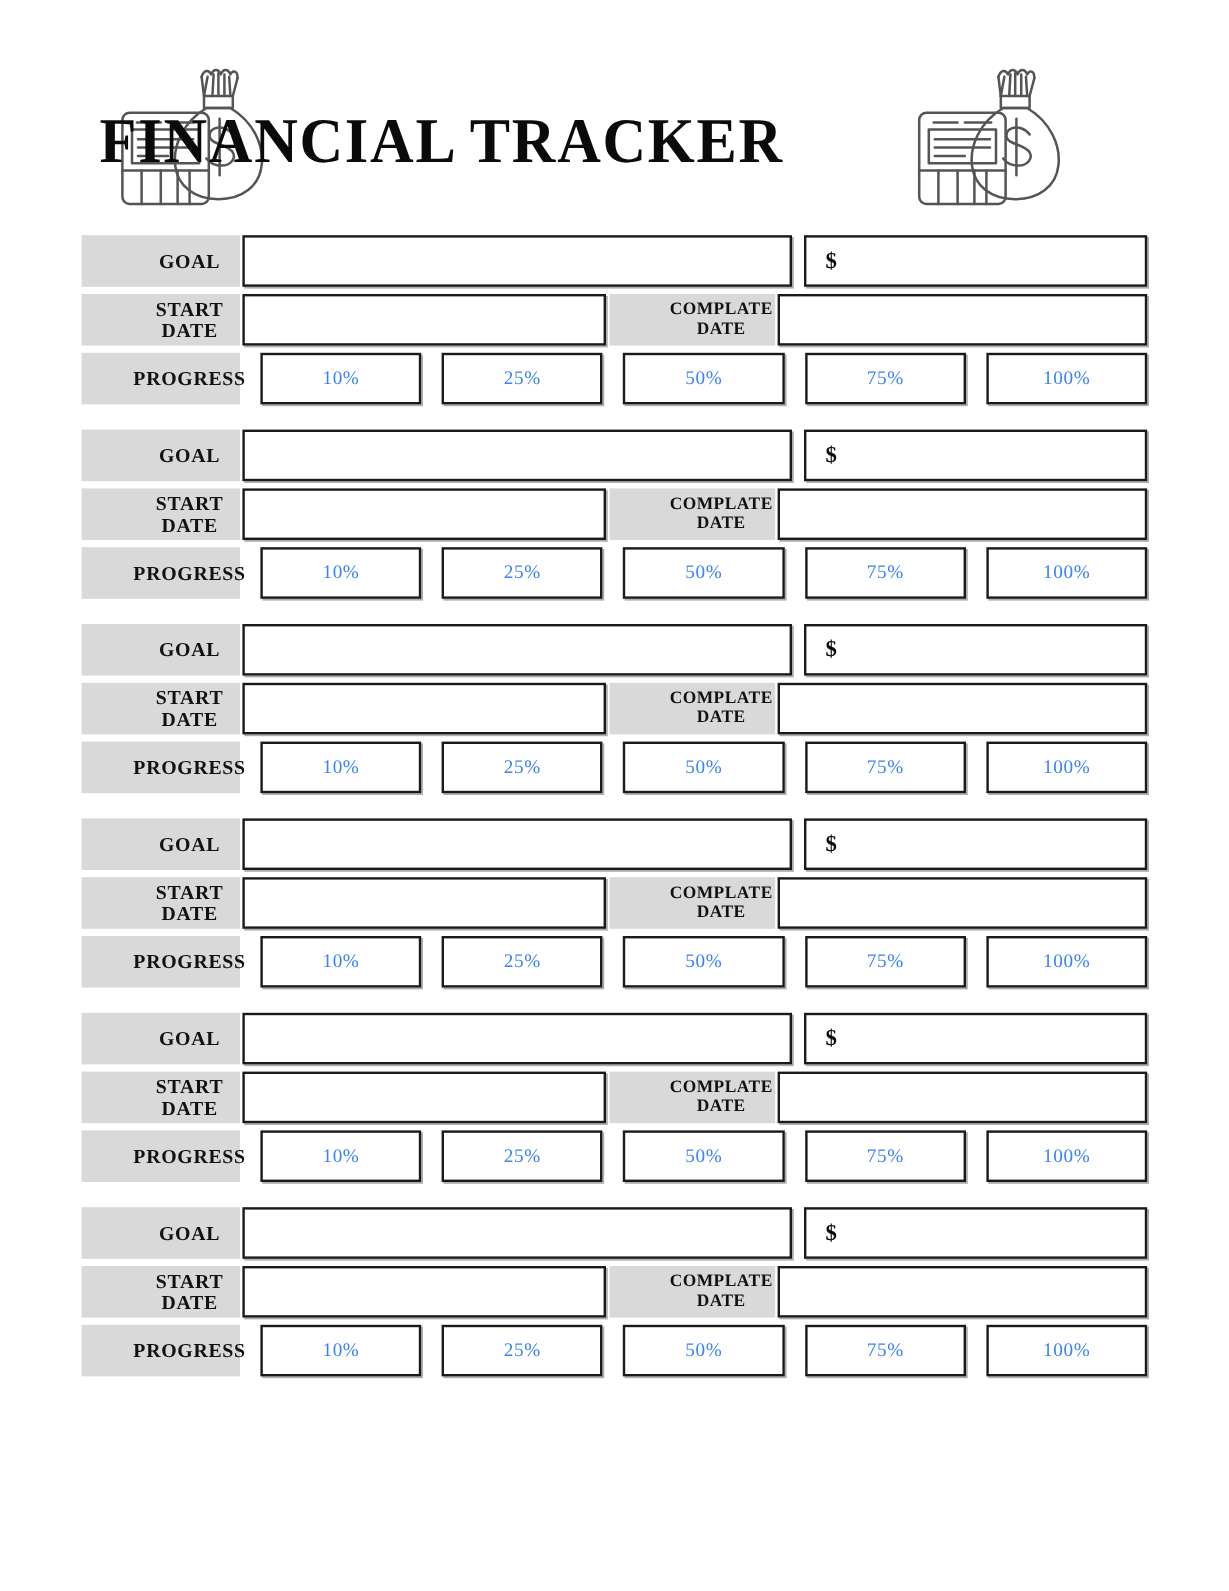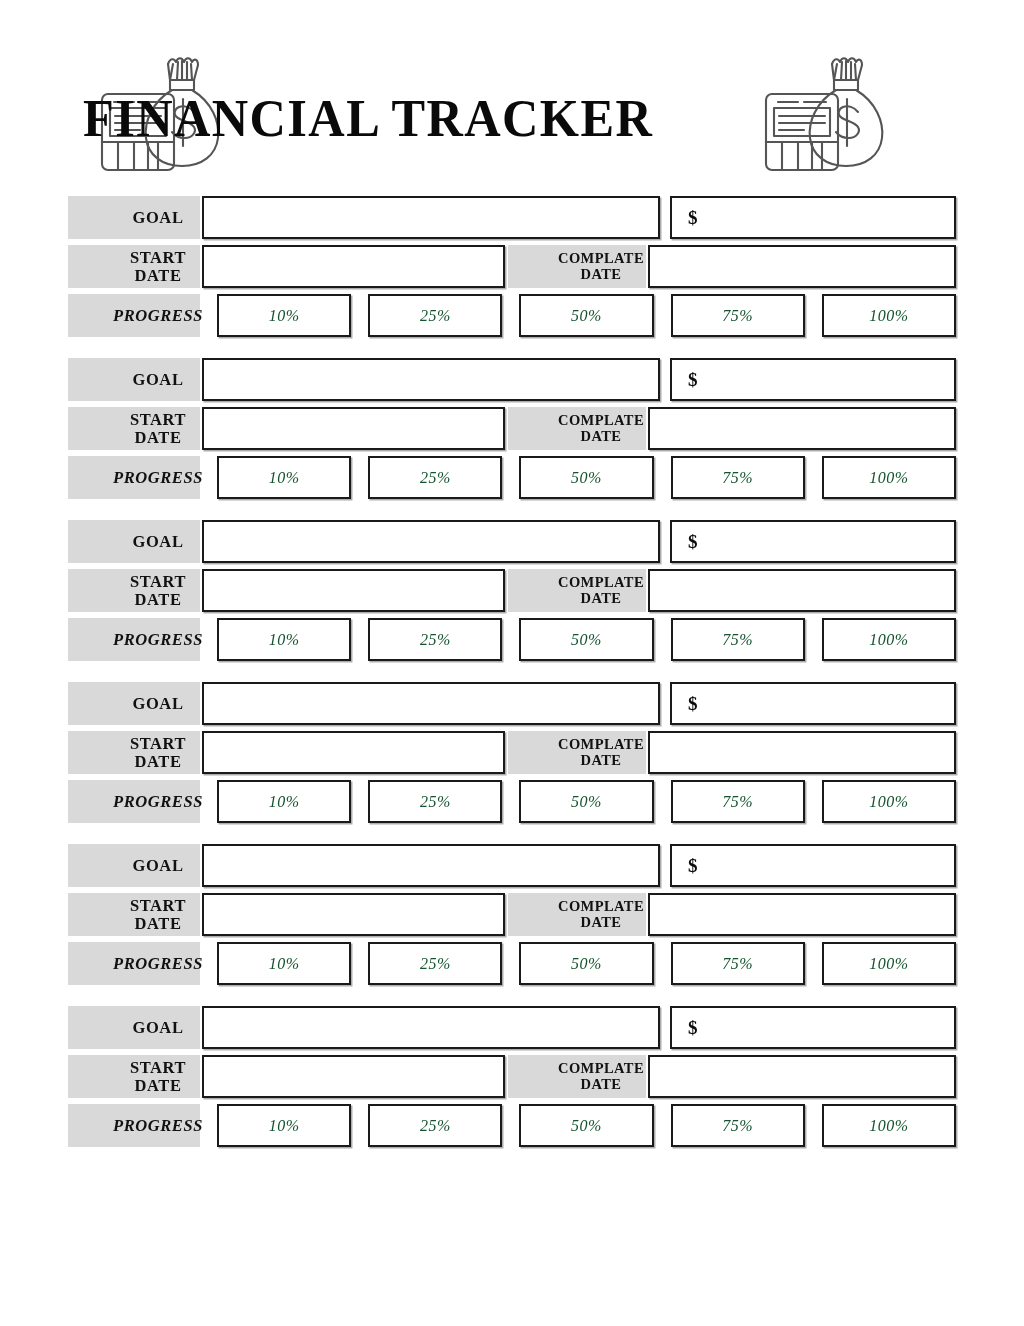--- a/index.html
+++ b/index.html
@@ -61,21 +61,21 @@
 
   .goal-block { margin-bottom: 21px; }
   .goal-block:last-child { margin-bottom: 0; }
 
   .row {
     display: flex;
     align-items: stretch;
     height: 43px;
     margin-bottom: 6px;
   }
-  .row:last-child { margin-bottom: 0; font-style: italic; }
+  .row:last-child { margin-bottom: 0; }
 
   .label-cell {
     background: #d9d9d9;
     display: flex;
     align-items: center;
     justify-content: center;
     text-align: center;
     font-size: 16.5px;
     font-weight: bold;
     letter-spacing: 0.6px;
@@ -119,21 +119,21 @@
   .row-date .label-complete { margin-left: 3px; }
   .row-date .field-complete { flex: 1 1 auto;  margin-left: 2px; }
 
   
   .row-progress .pct-cell {
     flex: 1 1 0;
     margin-left: 17px;
     justify-content: center;
     font-size: 16px;
     letter-spacing: 0.5px;
-    color: #14532d;
+    color: #3b82f6;
   }
   .row-progress .pct-cell:first-of-type { margin-left: 2px; }
 </style>
 </head>
 <body>
 
 <div class="page">
 
   <div class="header">
 

